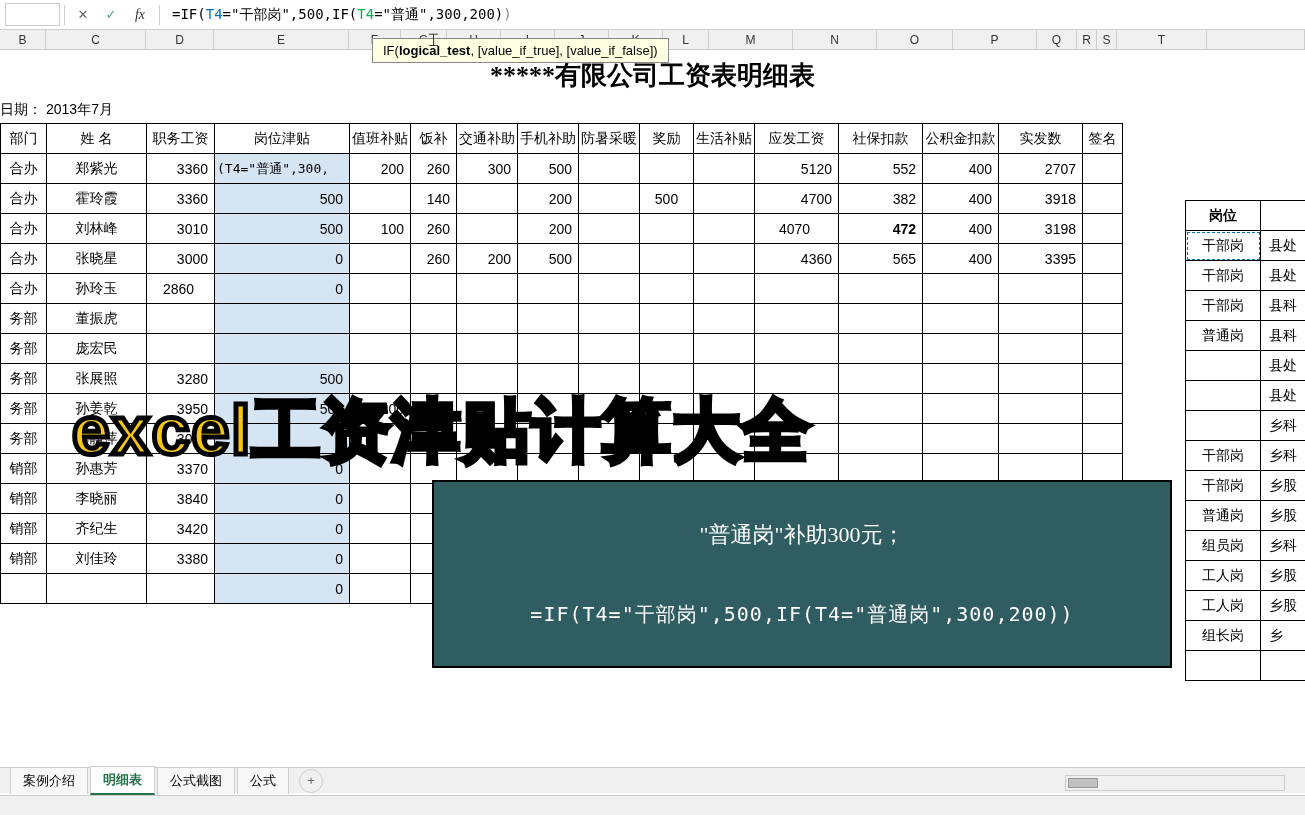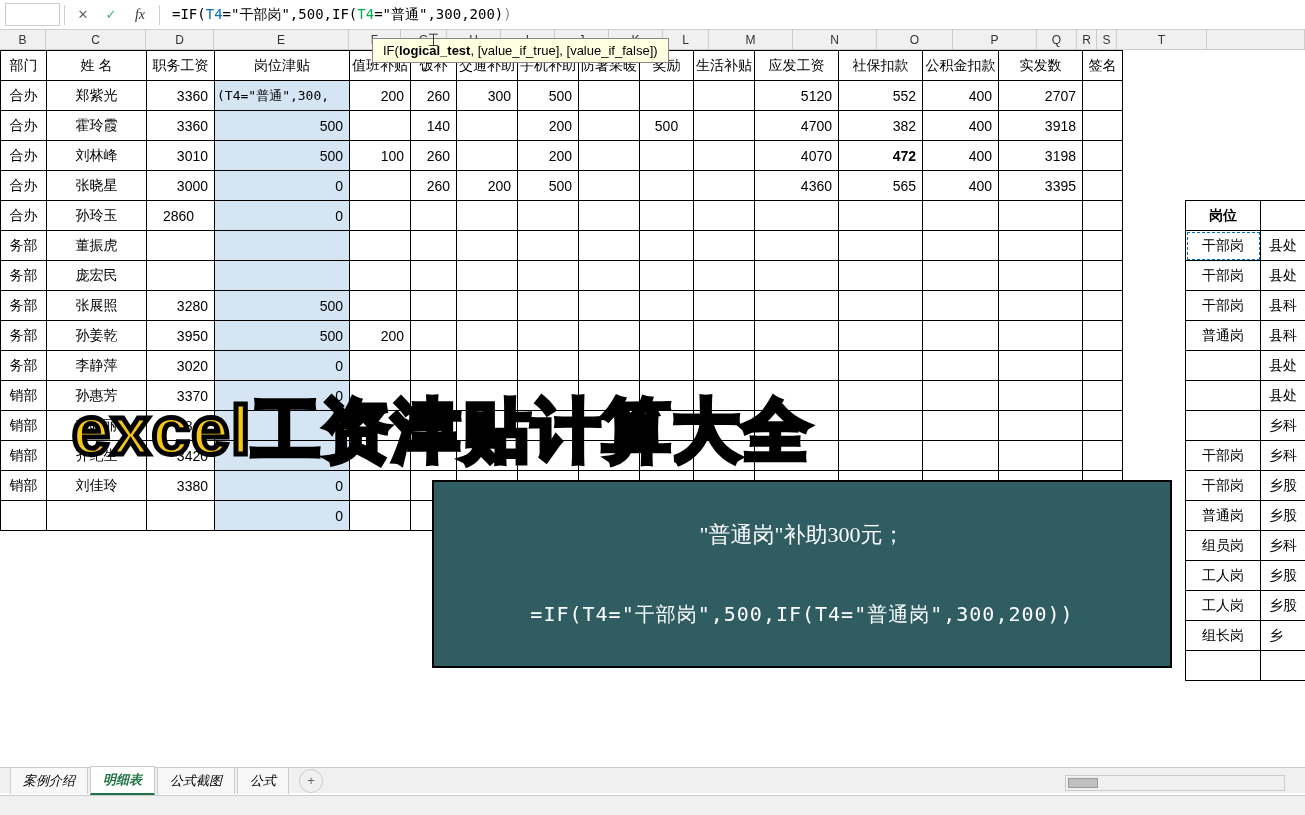--- a/index.html
+++ b/index.html
@@ -38,21 +38,21 @@
 .right-table { position: absolute; left: 1185px; top: 150px; }
 .right-table table { border-collapse: collapse; }
 .right-table th, .right-table td { border: 1px solid #000; padding: 4px 8px; text-align: center; font-size: 14px; height: 30px; white-space: nowrap; }
 
 .overlay-title { position: absolute; top: 336px; left: 72px; font-size: 68px; font-weight: 900; color: #f5c518; -webkit-text-stroke: 5px #000; font-family: "Microsoft YaHei", sans-serif; letter-spacing: 2px; z-index: 50; }
 .overlay-box { position: absolute; top: 430px; left: 432px; width: 740px; height: 188px; background: #2f5d62; border: 2px solid #000; color: #fff; font-size: 22px; font-family: SimSun, serif; display: flex; flex-direction: column; justify-content: space-around; align-items: center; padding: 12px 10px; z-index: 40; }
 .overlay-box .line { text-align: center; }
 .overlay-box .formula-line { font-family: Consolas, SimSun, monospace; font-size: 20px; letter-spacing: 1px; }
 
 .sheet-tabs { position: absolute; bottom: 22px; left: 0; right: 0; height: 26px; background: #f0f0f0; border-top: 1px solid #ccc; display: flex; align-items: center; padding-left: 10px; font-size: 13px; }
-.sheet-tabs .tab { padding: 4px 12px; border: 1px solid #ccc; border-bottom: none; background: #f8f8f8; margin-right: 2px; cursor: pointer; font-style: italic; }
+.sheet-tabs .tab { padding: 4px 12px; border: 1px solid #ccc; border-bottom: none; background: #f8f8f8; margin-right: 2px; cursor: pointer; }
 .sheet-tabs .tab.active { background: #fff; color: #217346; border-bottom: 2px solid #217346; font-weight: bold; }
 .sheet-tabs .add-tab { width: 24px; height: 24px; border: 1px solid #ccc; border-radius: 50%; display: flex; align-items: center; justify-content: center; margin-left: 8px; color: #666; cursor: pointer; }
 .scroll-track { position: absolute; right: 20px; bottom: 24px; width: 220px; height: 16px; background: #f0f0f0; border: 1px solid #ccc; }
 .scroll-thumb { position: absolute; left: 2px; top: 2px; width: 30px; height: 10px; background: #c0c0c0; border: 1px solid #999; }
 
 .status-bar { position: absolute; bottom: 0; left: 0; right: 0; height: 20px; background: #f0f0f0; border-top: 1px solid #ccc; font-size: 11px; padding: 2px 8px; color: #555; }
 
 .cursor-caret { position: absolute; top: 30px; left: 428px; font-size: 18px; pointer-events: none; z-index: 101; }
 </style>
 </head>
@@ -93,20 +93,24 @@
     <div class="ch" style="width: 76px;">O</div>
     <div class="ch" style="width: 84px;">P</div>
     <div class="ch" style="width: 40px;">Q</div>
     <div class="ch" style="width: 20px;">R</div>
     <div class="ch" style="width: 20px;">S</div>
     <div class="ch" style="width: 90px;">T</div>
     <div class="ch" style="flex: 1 1 0%;"></div>
   </div>
 
 <div class="sheet-area">
+  <div class="title-row">*****有限公司工资表明细表</div>
+  <div class="date-row">
+    <span>日期：</span><span>2013年7月</span>
+  </div>
 
   <table class="grid" id="main-table">
       <colgroup>
         <col style="width: 46px;">
         <col style="width: 100px;">
         <col style="width: 68px;">
         <col style="width: 135px;">
         <col style="width: 52px;">
         <col style="width: 46px;">
         <col style="width: 54px;">
@@ -182,21 +186,21 @@
           <td>刘林峰</td>
           <td style="text-align: right; padding-right: 6px;">3010</td>
           <td class="selected-col" style="text-align: right; padding-right: 6px;">500</td>
           <td style="text-align: right; padding-right: 6px;">100</td>
           <td style="text-align: right; padding-right: 6px;">260</td>
           <td style="text-align: right; padding-right: 6px;"></td>
           <td style="text-align: right; padding-right: 6px;">200</td>
           <td></td>
           <td></td>
           <td></td>
-          <td style="text-align: right; padding-right: 6px;">4070</td>
+          <td style="padding-right: 6px;">4070</td>
           <td style="text-align: right; padding-right: 6px; font-weight: bold;">472</td>
           <td style="text-align: right; padding-right: 6px;">400</td>
           <td style="text-align: right; padding-right: 6px;">3198</td>
           <td></td>
         </tr>
         <tr>
           <td>合办</td>
           <td>张晓星</td>
           <td style="text-align: right; padding-right: 6px;">3000</td>
           <td class="selected-col" style="text-align: right; padding-right: 6px;">0</td>

